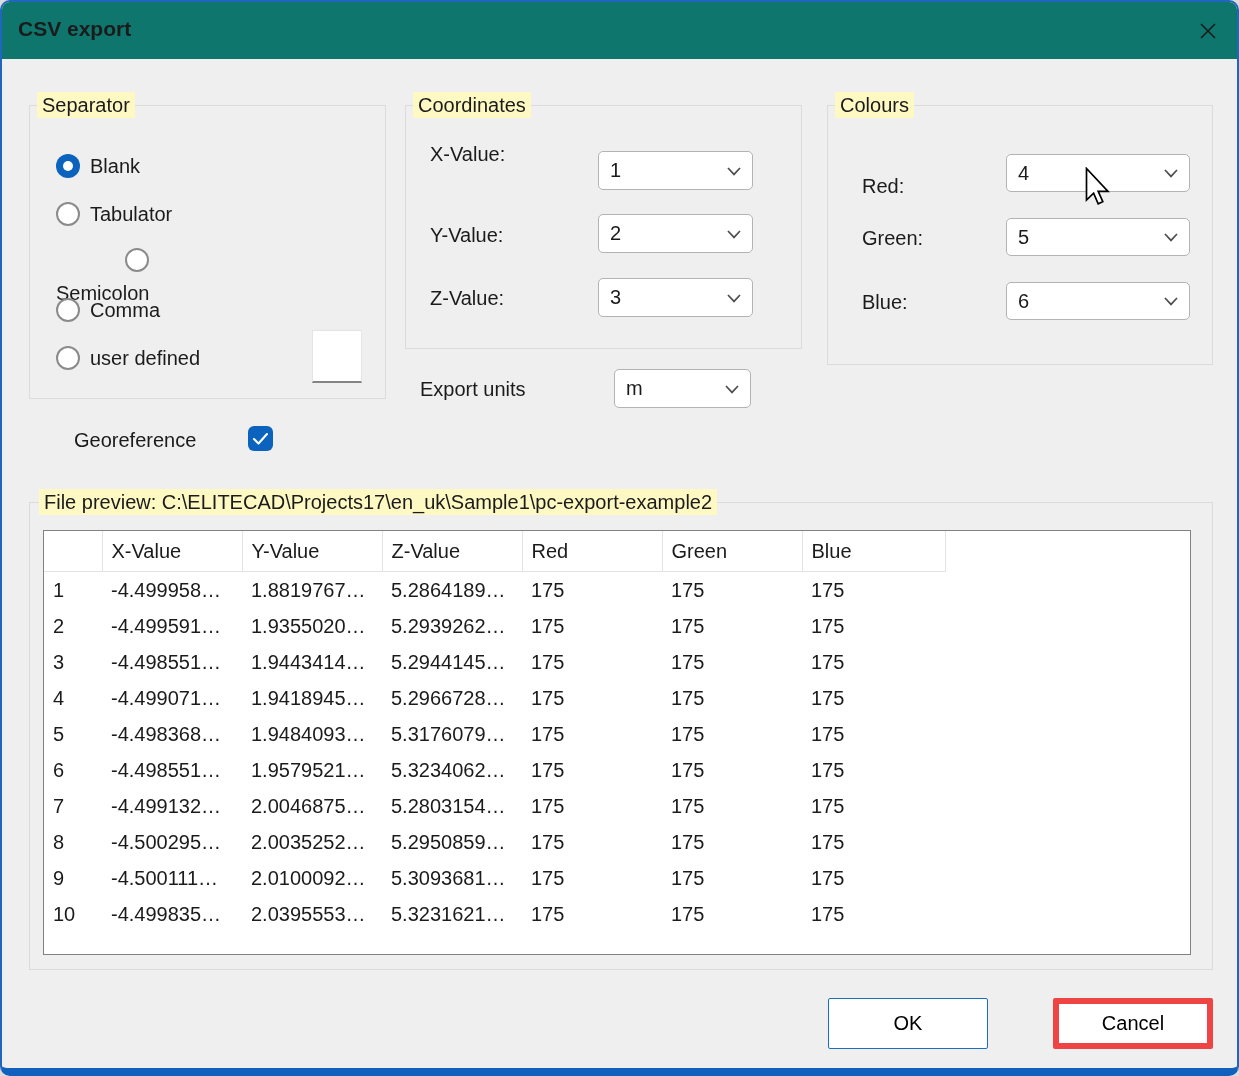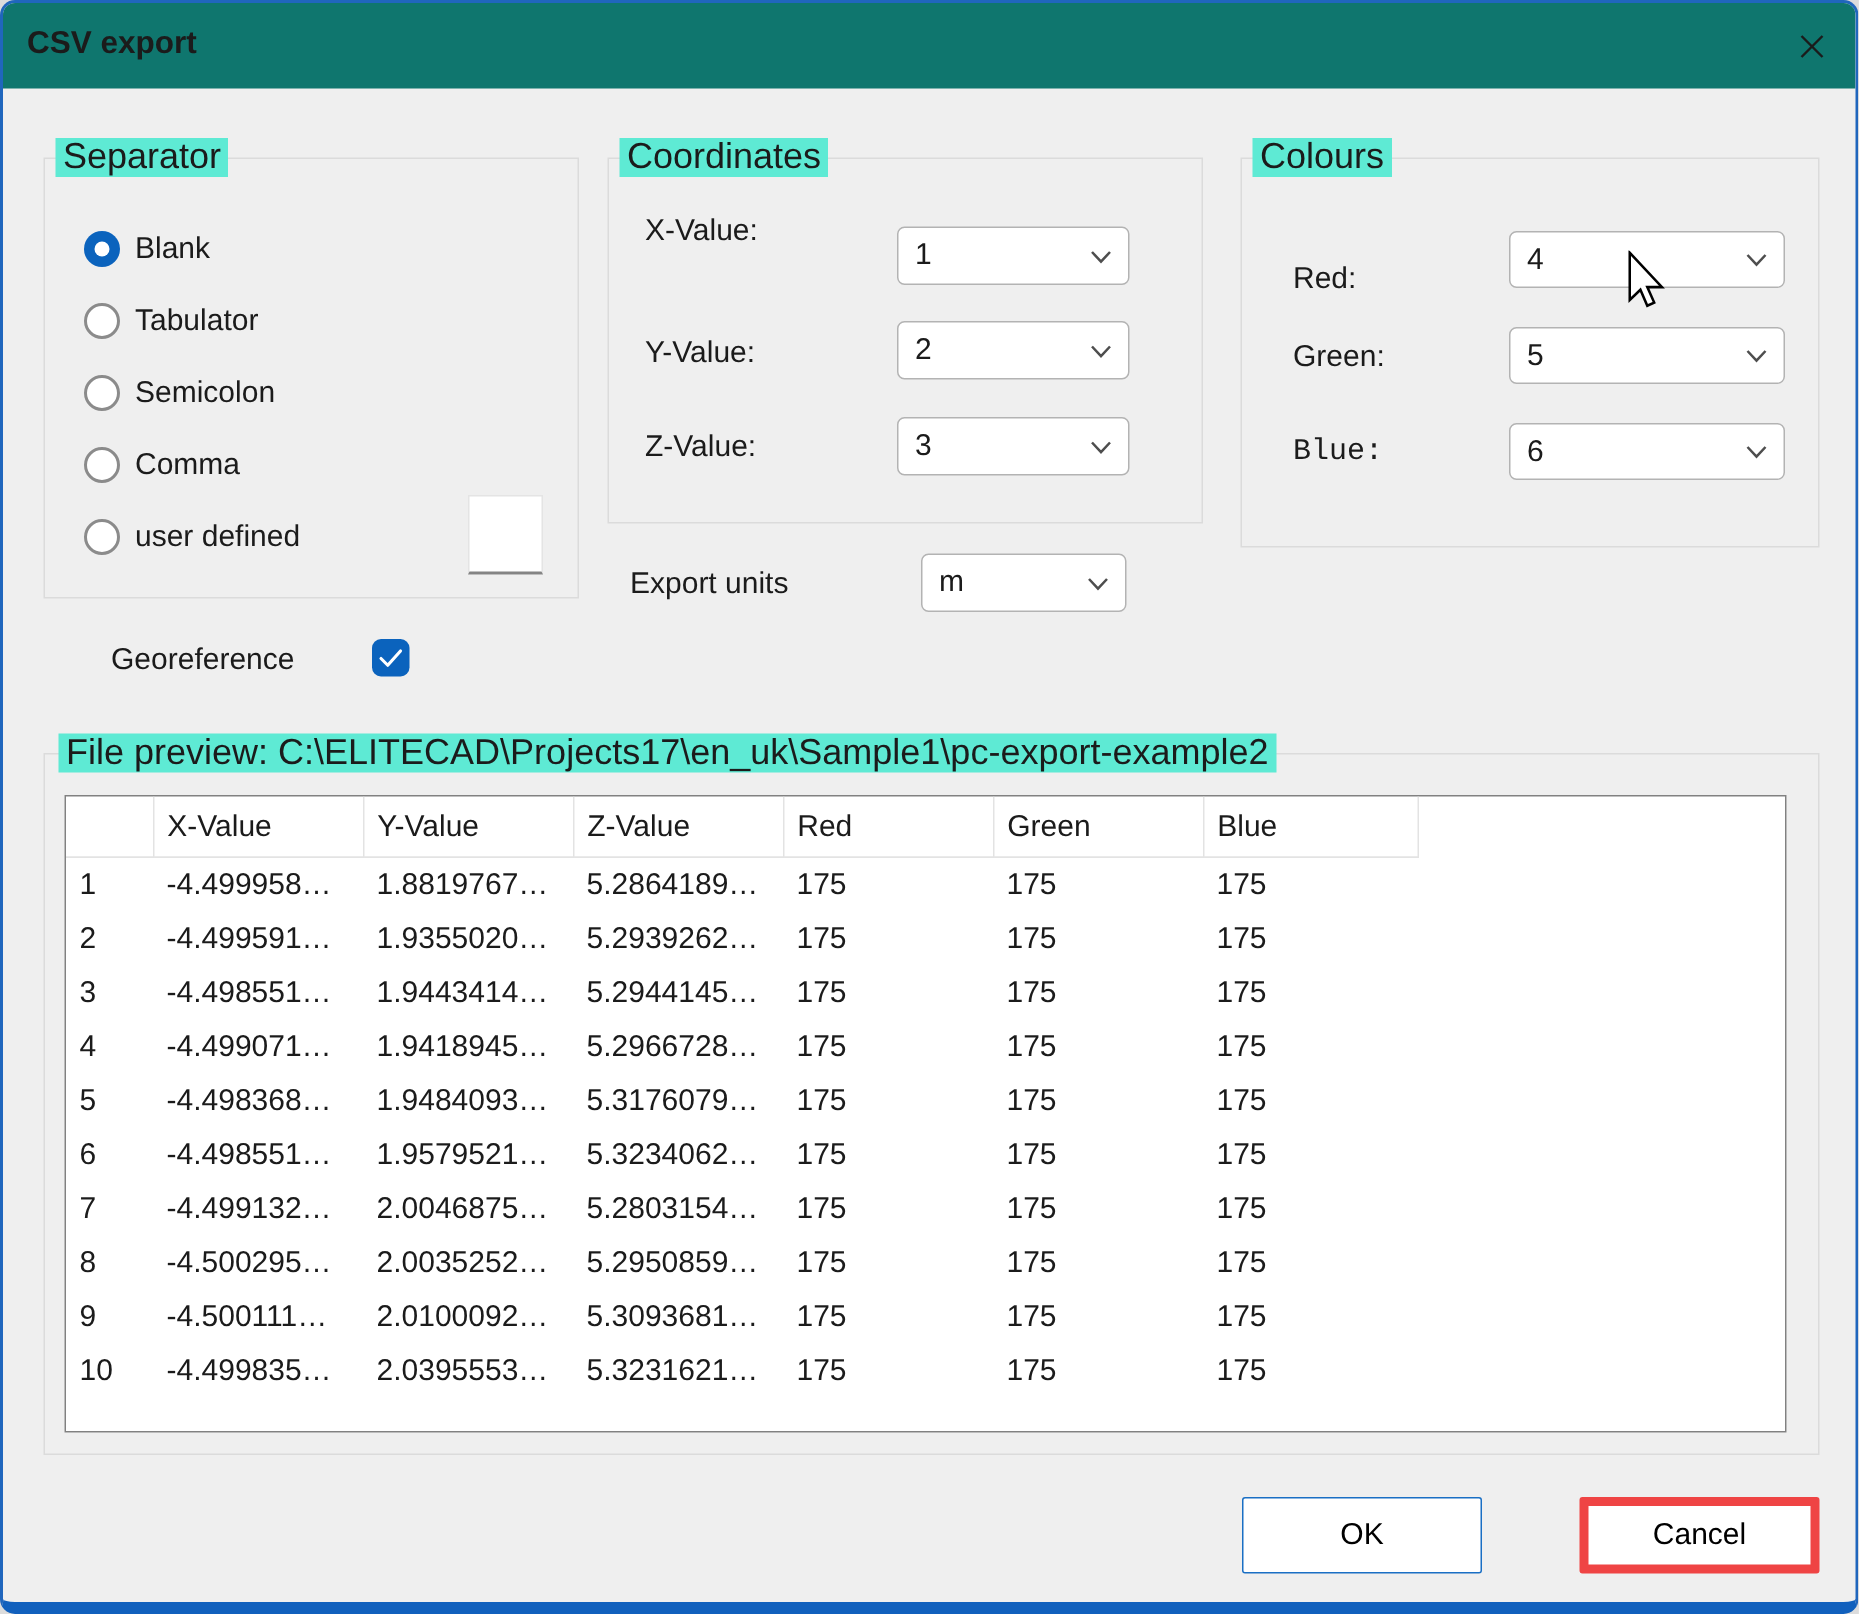--- a/index.html
+++ b/index.html
@@ -7,40 +7,40 @@
     position:relative;width:1239px;height:1076px;box-sizing:border-box;
     background:#efefef;border:2px solid #2066bd;border-bottom:8px solid #1160bd;
     border-radius:10px;overflow:hidden;
     font-family:"Liberation Sans",sans-serif;color:#1b1b1b;
   }
   .titlebar{position:absolute;left:0;top:0;right:0;height:57px;background:#0f766e;font-weight:bold;}
   .title{position:absolute;left:16px;top:15px;font-size:21px;}
   .close-btn{position:absolute;right:12px;top:12px;width:34px;height:34px;border:none;background:transparent;padding:0;cursor:default;display:flex;align-items:center;justify-content:center;}
 
   .group{position:absolute;border:1px solid #dbdbdb;box-sizing:border-box;}
-  .legend{position:absolute;top:-14px;left:7px;background:#5eead4;padding:0 5px;font-size:24px;white-space:nowrap;line-height:26px;text-align:right;}
+  .legend{position:absolute;top:-14px;left:7px;background:#fef9c3;padding:0 5px;font-size:20px;white-space:nowrap;line-height:26px;text-align:right;}
 
   
   .g-sep{left:27px;top:103px;width:357px;height:294px;}
   .radio-row{position:absolute;left:26px;height:26px;display:flex;align-items:flex-end;gap:10px;}
-  .radio-row.r0{top:46px;}.radio-row.r1{top:94px;}.radio-row.r2{top:142px;}.radio-row.r3{top:190px;}.radio-row.r4{top:238px;}
+  .radio-row.r0{top:46px;}.radio-row.r1{top:94px;}.radio-row.r2{top:142px;flex-direction:column;}.radio-row.r3{top:190px;}.radio-row.r4{top:238px;}
   .radio{width:24px;height:24px;border-radius:50%;box-sizing:border-box;background:#fff;border:2px solid #8b8b8b;flex:0 0 auto;position:relative;}
   .radio.checked{background:#0b63bd;border:none;}
   .radio.checked::after{content:"";position:absolute;left:50%;top:50%;width:10px;height:10px;margin:-5px 0 0 -5px;border-radius:50%;background:#fff;}
   .radio-label{font-size:20px;}
   .userbox{position:absolute;left:282px;top:224px;width:50px;height:53px;box-sizing:border-box;background:#fff;border:1px solid #e4e4e4;border-bottom:2px solid #848484;font-size:20px;padding:2px 6px;font-family:"Liberation Sans",sans-serif;}
 
   
   .g-coord{left:403px;top:103px;width:397px;height:244px;}
   .g-col{left:825px;top:103px;width:386px;height:260px;}
   .field-label{position:absolute;font-size:20px;line-height:24px;}
   .g-coord .field-label{left:24px;}
   .g-col .field-label{left:34px;}
   .fl0c{top:36px;}.fl1c{top:117px;}.fl2c{top:180px;}
-  .fl0k{top:68px;}.fl1k{top:120px;}.fl2k{top:184px;font-family:Liberation Mono, monospace;}
+  .fl0k{top:68px;}.fl1k{top:120px;}.fl2k{top:184px;}
 
   .combo{position:absolute;box-sizing:border-box;background:#fff;border:1px solid #b3b3b3;border-radius:5px;display:flex;align-items:center;padding:0 34px 0 11px;font-size:20px;}
   .combo .chev{position:absolute;right:11px;top:50%;margin-top:-4px;}
   .g-coord .combo{left:192px;width:155px;height:39px;}
   .cb0c{top:45px;}.cb1c{top:108px;}.cb2c{top:172px;}
   .g-col .combo{left:178px;width:184px;height:38px;}
   .cb0k{top:48px;}.cb1k{top:112px;}.cb2k{top:176px;}
 
   
   .exp-label{position:absolute;left:418px;top:376px;font-size:20px;}

